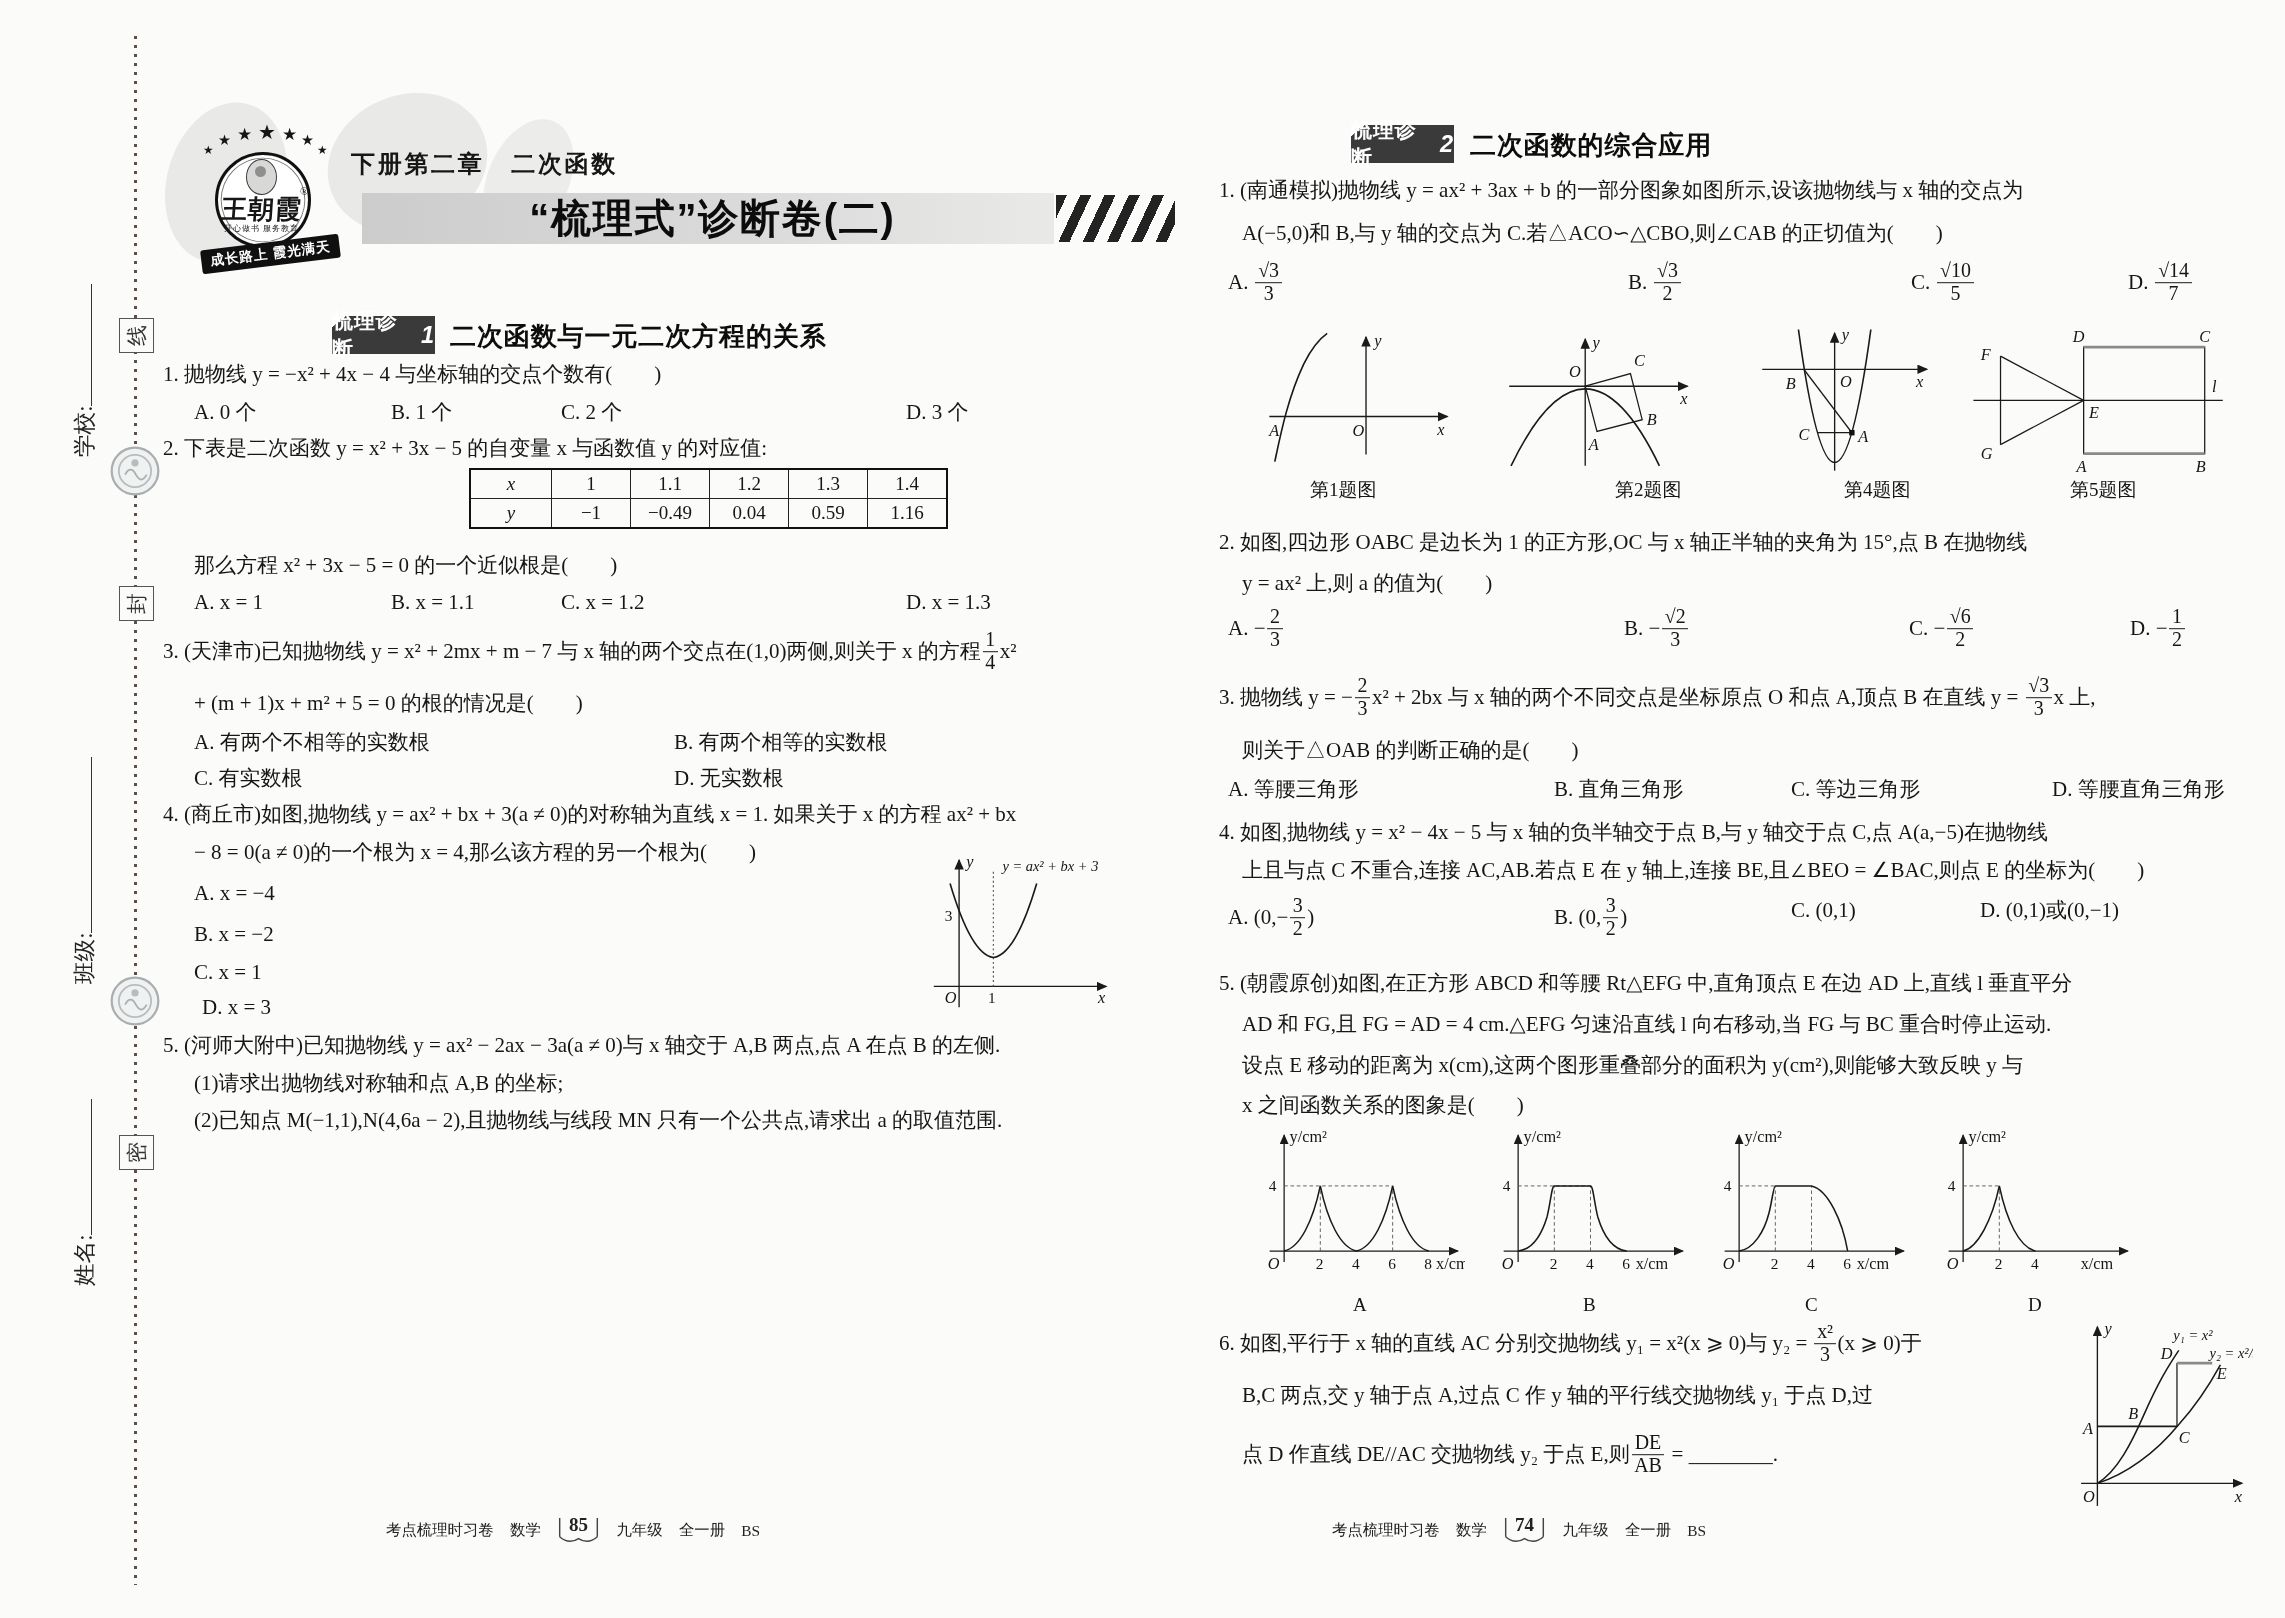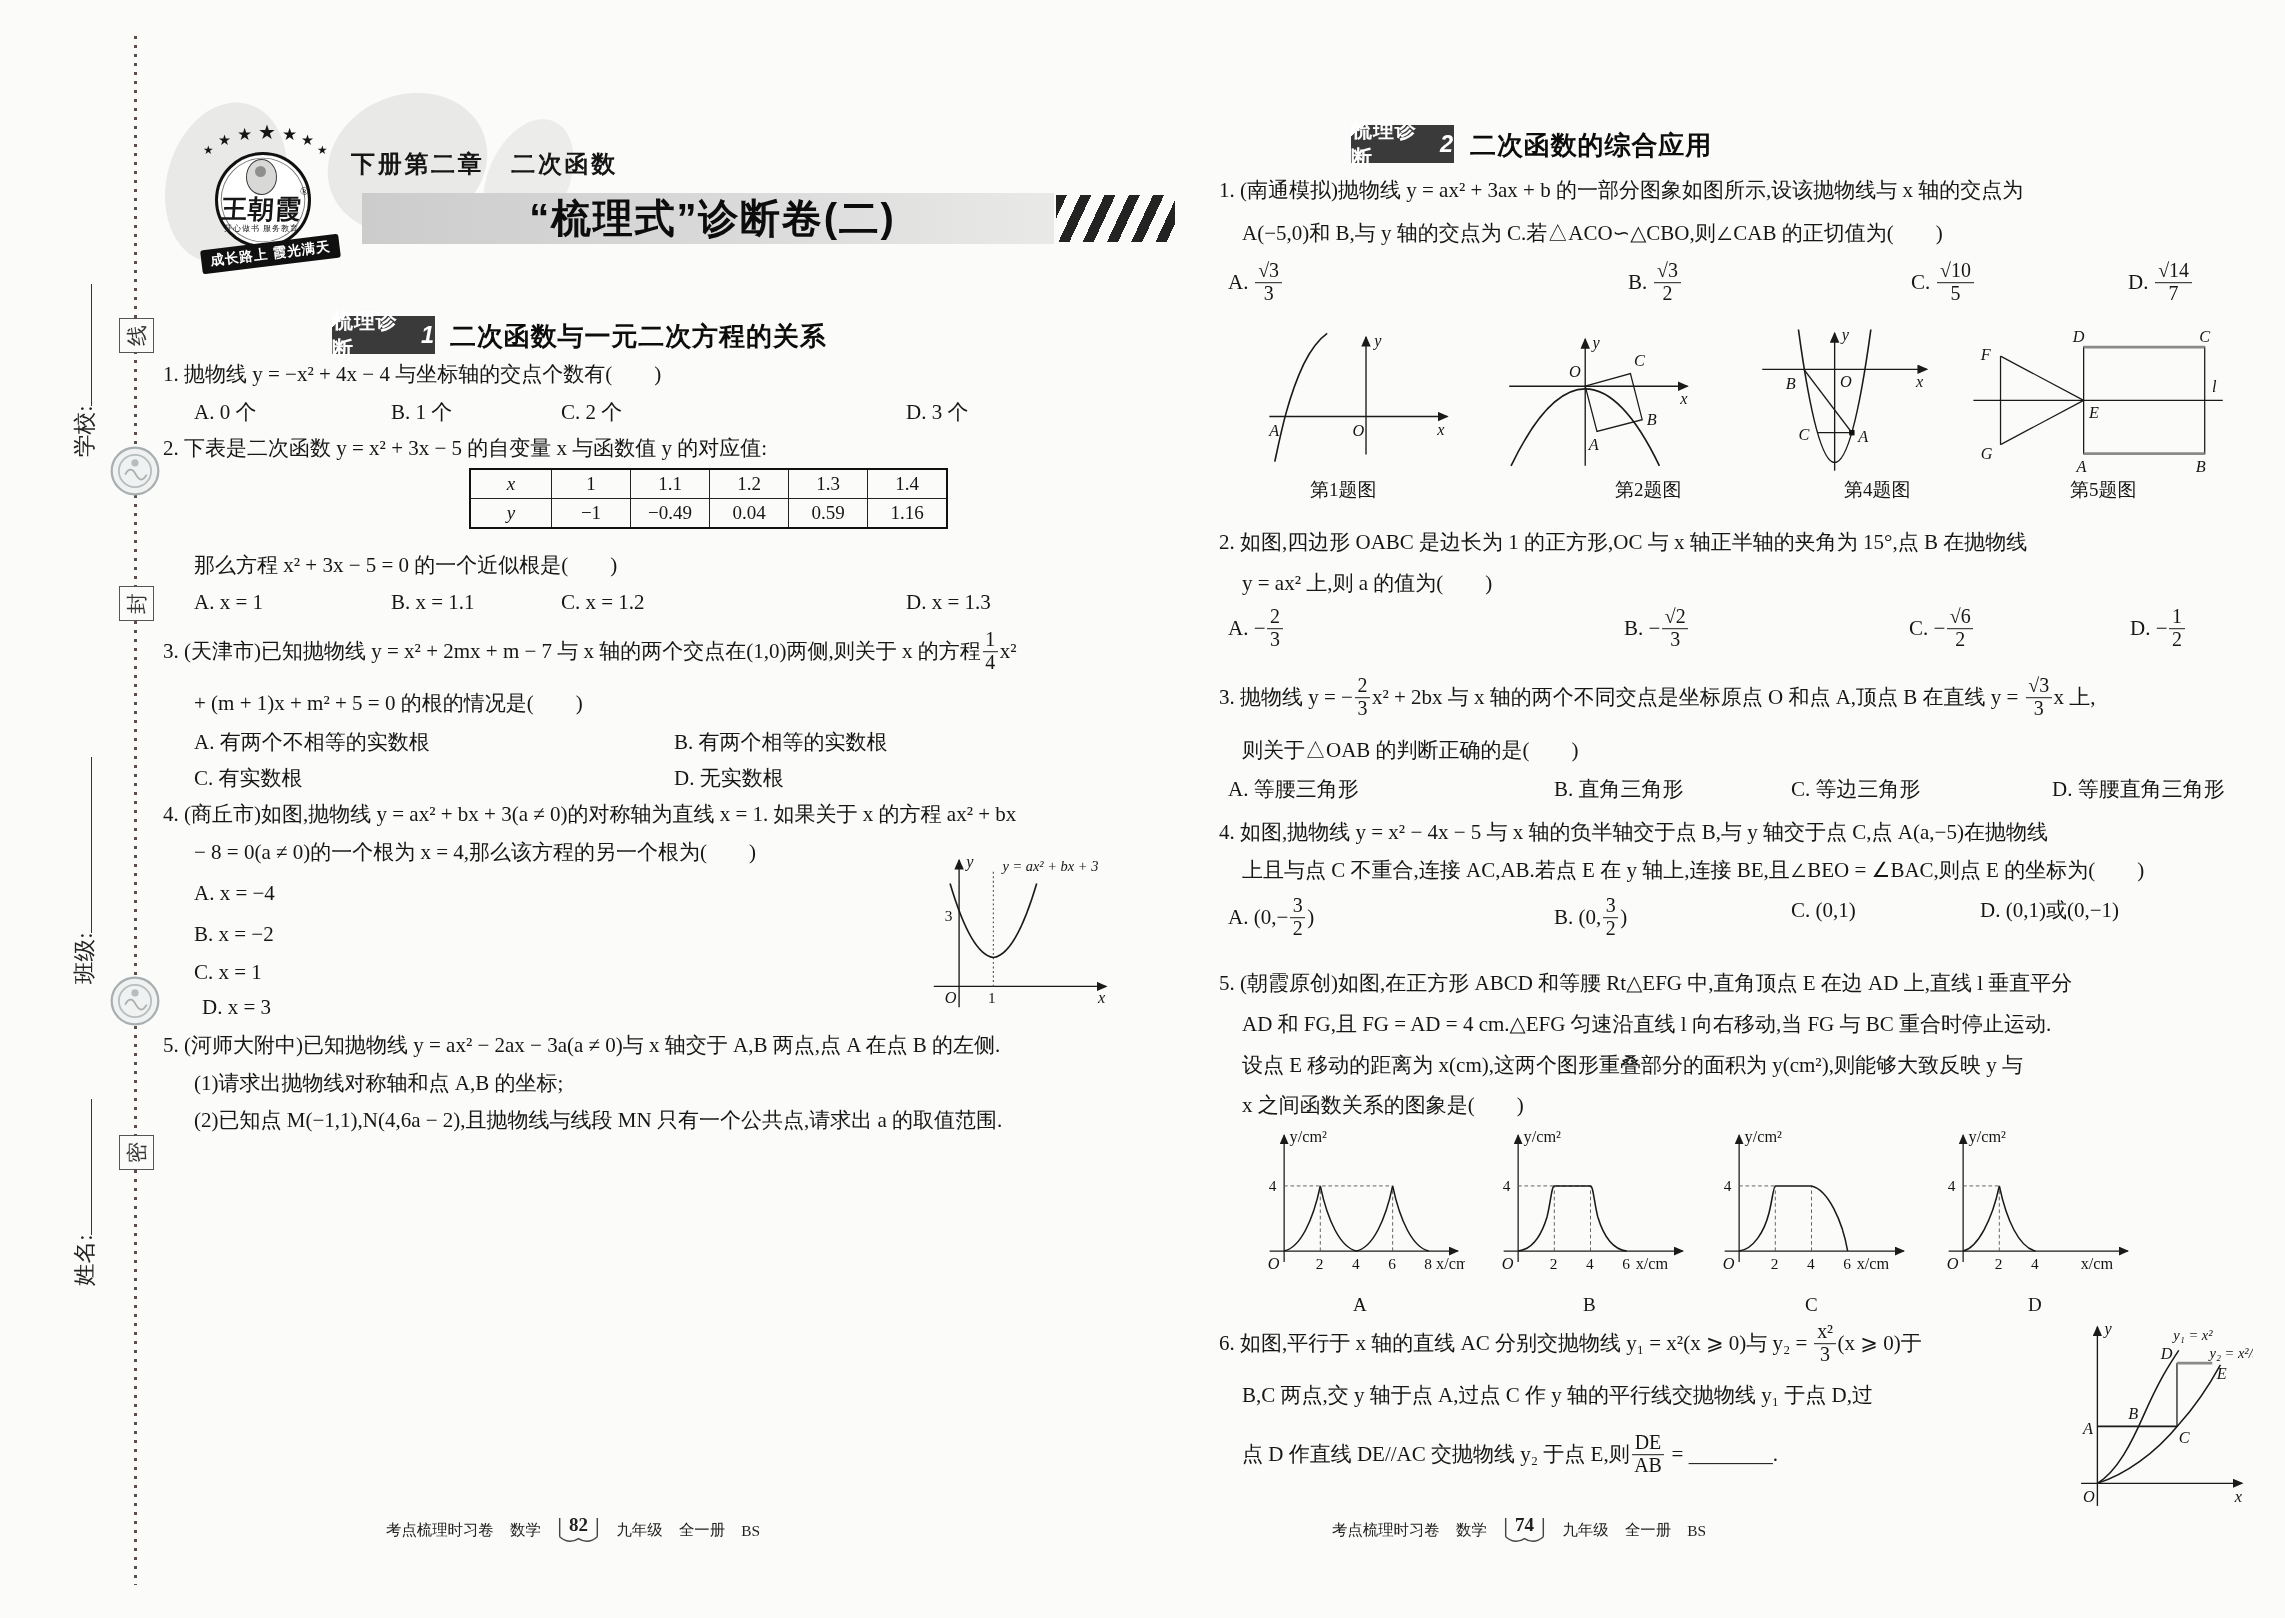--- a/index.html
+++ b/index.html
@@ -200,21 +200,21 @@
 <div class="t" style="left:194px;top:1070px">(1)请求出抛物线对称轴和点 A,B 的坐标;</div>
 <div class="t" style="left:194px;top:1107px">(2)已知点 M(−1,1),N(4,6a − 2),且抛物线与线段 MN 只有一个公共点,请求出 a 的取值范围.</div>
 
 <div class="footer" style="left:386px">
   <span>考点梳理时习卷</span>
   <span>数学</span>
   <span class="fbook">
     <svg width="43" height="33" viewBox="0 0 48 36">
       <path d="M3,25 Q13,34 24,27 Q35,34 45,25 M3,4 V25 M45,4 V25" fill="none" stroke="#444" stroke-width="1.6"></path>
     </svg>
-    <span class="pn">82</span>
+    <span class="pn">85</span>
   </span>
   <span>九年级</span>
   <span>全一册</span>
   <span>BS</span>
 </div>
 
 <div class="badge" style="left:1351px;top:125px">
     <span>梳理诊断</span>
     <i>2</i>
   </div>

